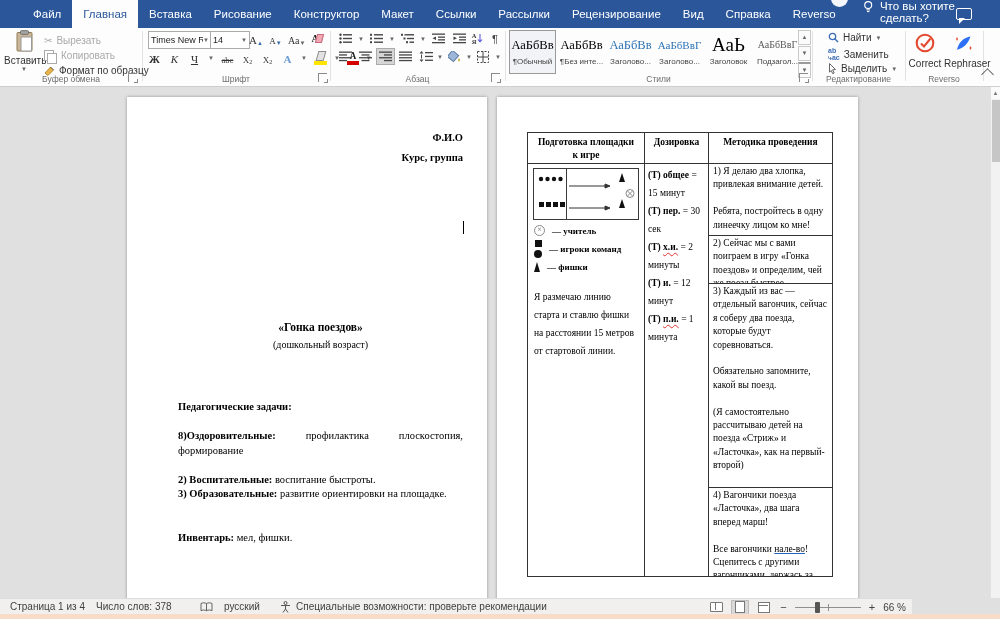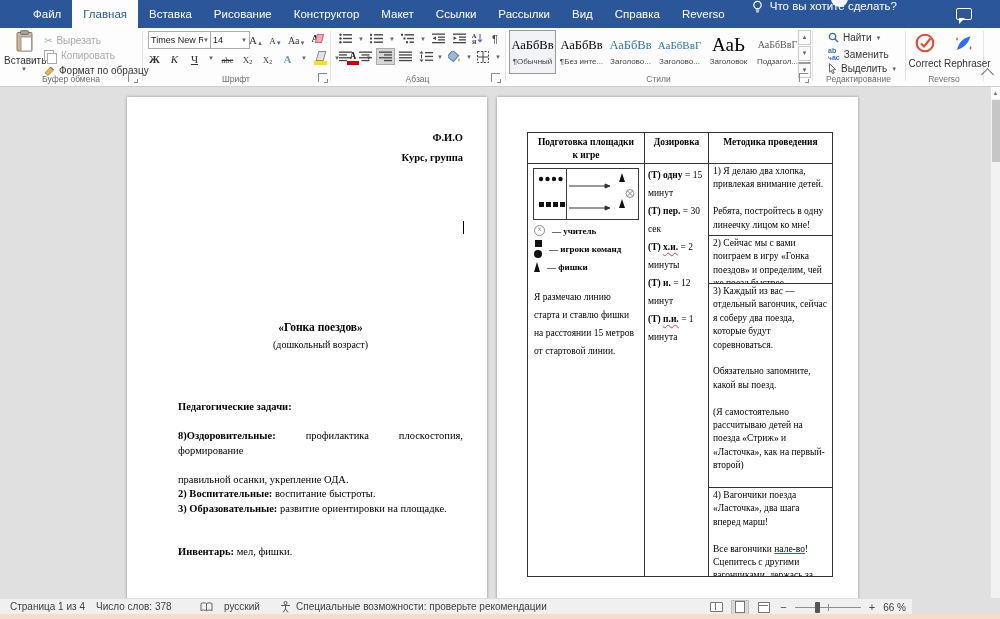--- a/index.html
+++ b/index.html
@@ -146,20 +146,21 @@
 <div class="titlebar">
   <div id="tabs">
       <div class="tab">Файл</div>
       <div class="tab active">Главная</div>
       <div class="tab">Вставка</div>
       <div class="tab">Рисование</div>
       <div class="tab">Конструктор</div>
       <div class="tab">Макет</div>
       <div class="tab">Ссылки</div>
       <div class="tab">Рассылки</div>
+      <div class="tab">Рецензирование</div>
       <div class="tab">Вид</div>
       <div class="tab">Справка</div>
       <div class="tab">Reverso</div>
     </div>
   <div class="tellme">
     <svg width="11" height="14" viewBox="0 0 11 14">
         <circle cx="5.5" cy="5" r="3.7" fill="none" stroke="#fff" stroke-width="1.2"></circle>
         <rect x="3.7" y="9.5" width="3.6" height="1.1" fill="#fff"></rect>
         <rect x="4.2" y="11.3" width="2.6" height="1.1" fill="#fff"></rect>
       </svg>
@@ -512,21 +513,20 @@
     <div class="caret-line"></div>
     <div class="titleblk">
       <div class="doc-title">«Гонка поездов»</div>
       <div class="doc-sub">(дошкольный возраст)</div>
     </div>
     <div class="tasksblock">
       <div class="tline b">Педагогические задачи:</div>
       <div class="tline">&nbsp;</div>
       <div id="tasks-built">
           <div class="tline jline"><span class="b">8)Оздоровительные:</span> профилактика плоскостопия, формирование</div>
-          <div class="tline">правильной осанки, укрепление ОДА.</div>
           <div class="tline"><span class="b">2) Воспитательные:</span> воспитание быстроты.</div>
           <div class="tline"><span class="b">3) Образовательные:</span> развитие ориентировки на площадке.</div>
         </div>
       <div class="tline">&nbsp;</div>
       <div class="tline">&nbsp;</div>
       <div class="tline"><span class="b">Инвентарь:</span> <span>мел, фишки.</span></div>
     </div>
   </div>
 
   <div class="page" id="page2">
@@ -579,21 +579,21 @@
               <span>— игроки команд</span>
             </div>
             <div class="lrow">
               <span class="cone"></span>
               <span>— фишки</span>
             </div>
           </div>
           <div class="preptext">Я размечаю линию старта и ставлю фишки на расстоянии 15 метров от стартовой линии.</div>
         </div>
         <div class="c2" id="dosage">
-            <div><span class="b">(Т) </span><span class="b">одну</span> = 15 минут</div>
+            <div><span class="b">(Т) </span><span class="b">общее</span> = 15 минут</div>
             <div><span class="b">(Т) </span><span class="b">пер.</span> = 30 сек</div>
             <div><span class="b">(Т) </span><span class="b spell">х.и.</span> = 2 минуты</div>
             <div><span class="b">(Т) </span><span class="b">и.</span> = 12 минут</div>
             <div><span class="b">(Т) </span><span class="b spell">п.и.</span> = 1 минута</div>
           </div>
         <div class="c3" id="method">
             <div class="mrow">
               <div class="mline"><span>1) Я делаю два хлопка, привлекая внимание детей.</span></div>
               <div class="mline">&nbsp;</div>
               <div class="mline"><span>Ребята, постройтесь в одну линеечку лицом ко мне!</span></div>

